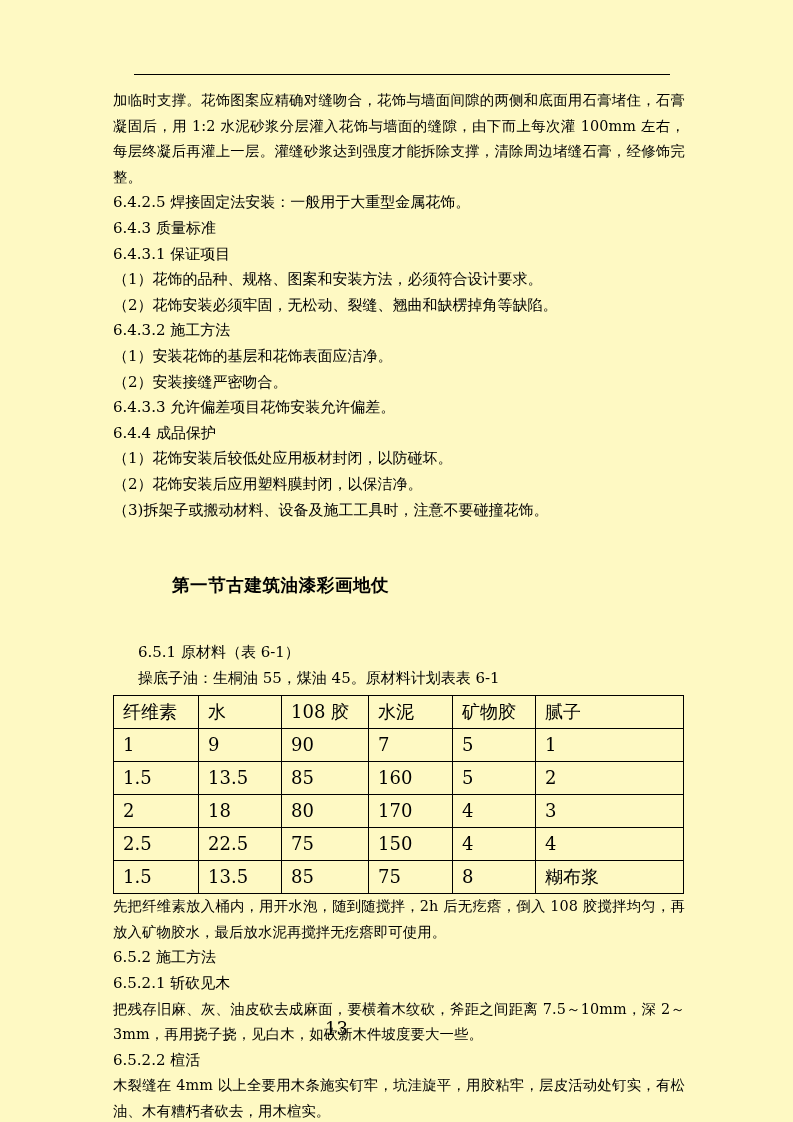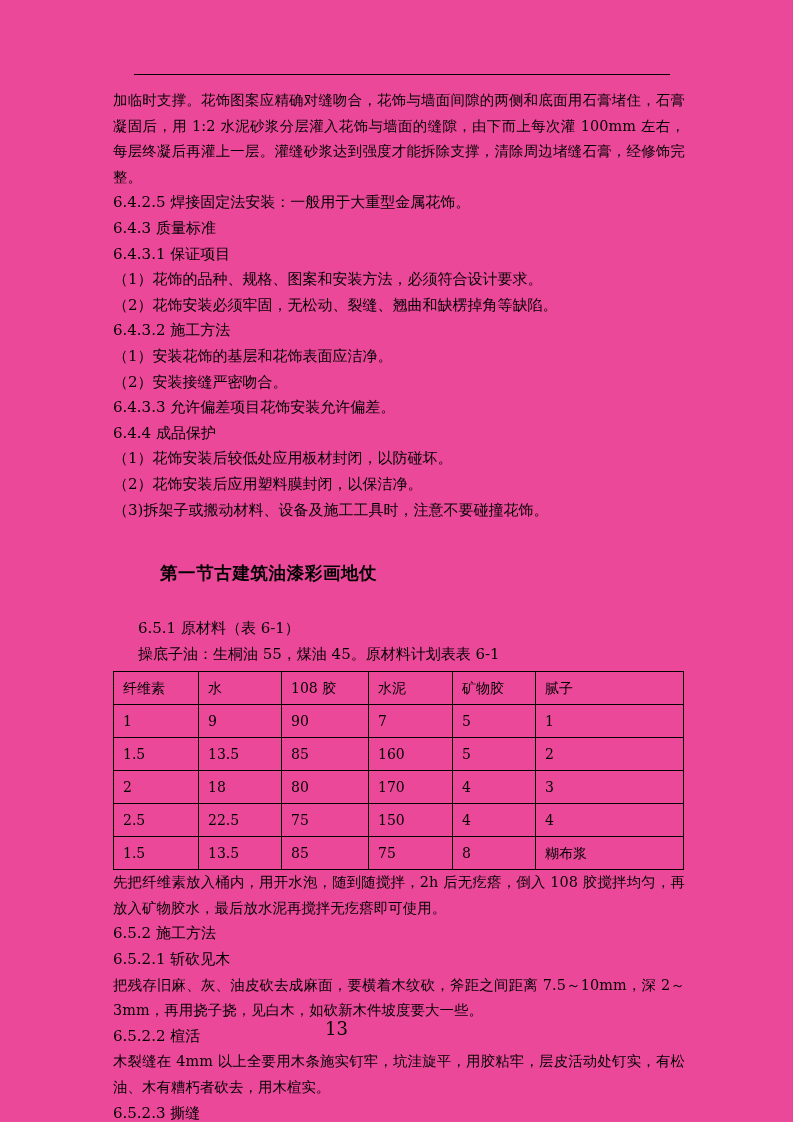--- a/index.html
+++ b/index.html
@@ -8,21 +8,21 @@
     background: #ffffff;
   }
   body {
     font-family: "DejaVu Serif", "Liberation Serif", serif;
     color: #000000;
   }
   .page {
     position: relative;
     width: 793px;
     height: 1122px;
-    background: #ec4899;
+    background: #fef9c3;
     overflow: hidden;
     box-sizing: border-box;
   }
   .header-rule {
     position: absolute;
     left: 134px;
     top: 74px;
     width: 536px;
     height: 0;
     border-top: 1.6px solid #000000;
@@ -49,37 +49,37 @@
   }
   .line-indent {
     padding-left: 5px;
     margin-left: 20px;
   }
   .section-heading {
     font-family: "DejaVu Sans", "Liberation Sans", sans-serif;
     font-weight: bold;
     font-size: 17.5px;
     line-height: 26px;
-    margin: 0;
+    margin: 12px;
     padding-left: 47px;
     letter-spacing: 0.6px;
   }
   .gap-before-heading { height: 37px; }
   .gap-after-heading  { height: 30px; }
   .gap-table-before   { height: 4px; }
 
   table.mix-table {
     border-collapse: collapse;
     width: 570px;
     margin: 0;
     table-layout: fixed;
   }
   table.mix-table td {
     border: 1.1px solid #000000;
-    font-size: 14px;
+    font-size: 18px;
     line-height: 18px;
     padding: 7px 0 7px 9px;
     height: 18px;
     vertical-align: middle;
     font-family: "DejaVu Serif", "Liberation Serif", serif;
   }
   col.c0 { width: 85px; }
   col.c1 { width: 83px; }
   col.c2 { width: 87px; }
   col.c3 { width: 84px; }

